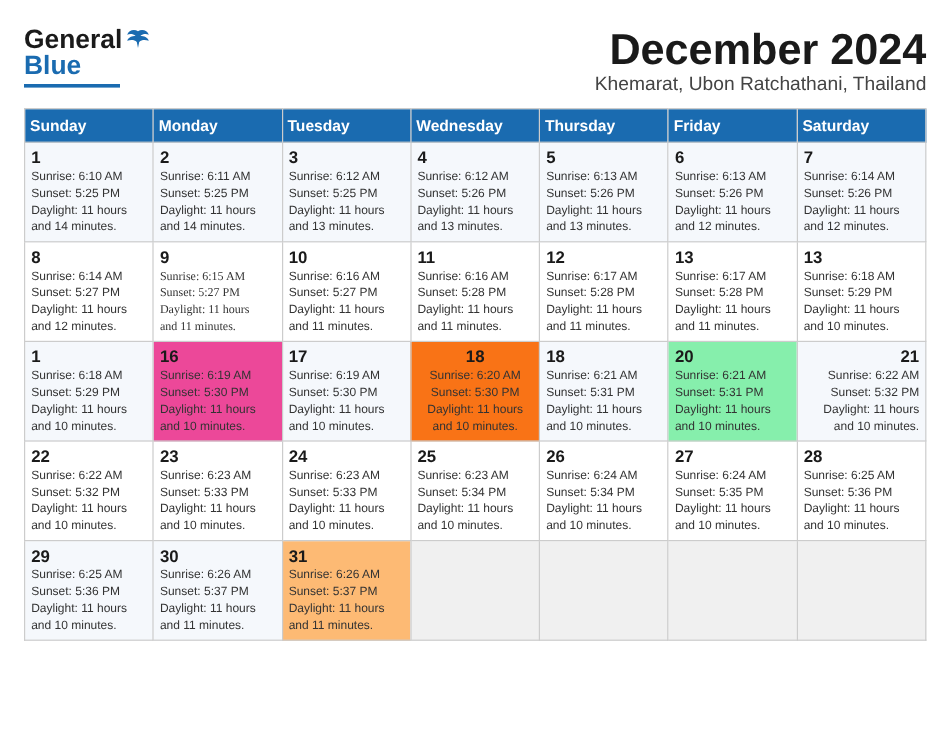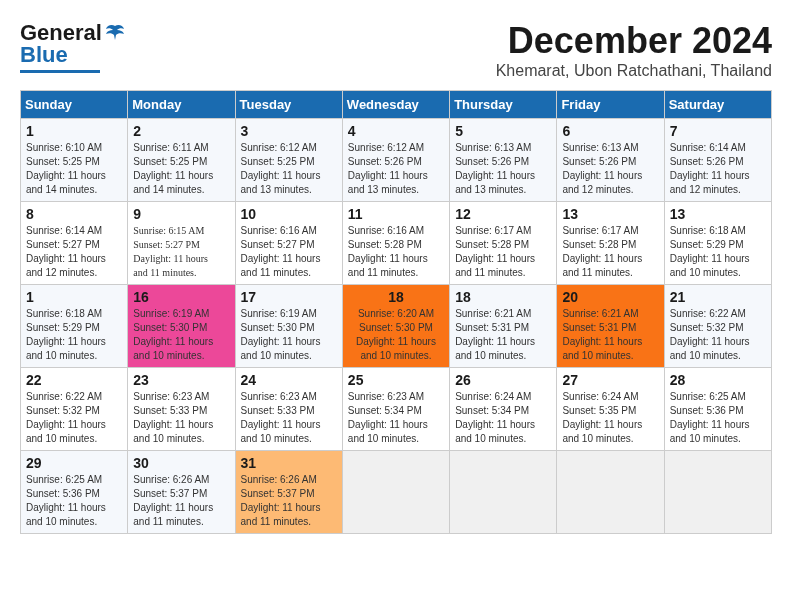--- a/index.html
+++ b/index.html
@@ -244,28 +244,28 @@
 Daylight: 11 hours
 and 10 minutes.</div>
         </td>
         <td style="background: rgb(245, 248, 252);">
           <span class="day-num">18</span>
           <div class="day-info" style="white-space: pre-line;">Sunrise: 6:21 AM
 Sunset: 5:31 PM
 Daylight: 11 hours
 and 10 minutes.</div>
         </td>
-        <td style="background: #f97316;">
+        <td style="background: #86efac;">
           <span class="day-num">20</span>
           <div class="day-info" style="white-space: pre-line;">Sunrise: 6:21 AM
 Sunset: 5:31 PM
 Daylight: 11 hours
 and 10 minutes.</div>
         </td>
-        <td style="background: rgb(245, 248, 252);">
+        <td style="background: rgb(245, 248, 252); text-align: right;">
           <span class="day-num">21</span>
           <div class="day-info" style="white-space: pre-line;">Sunrise: 6:22 AM
 Sunset: 5:32 PM
 Daylight: 11 hours
 and 10 minutes.</div>
         </td>
       </tr>
       <tr>
         <td style="background: rgb(255, 255, 255);">
           <span class="day-num">22</span>

